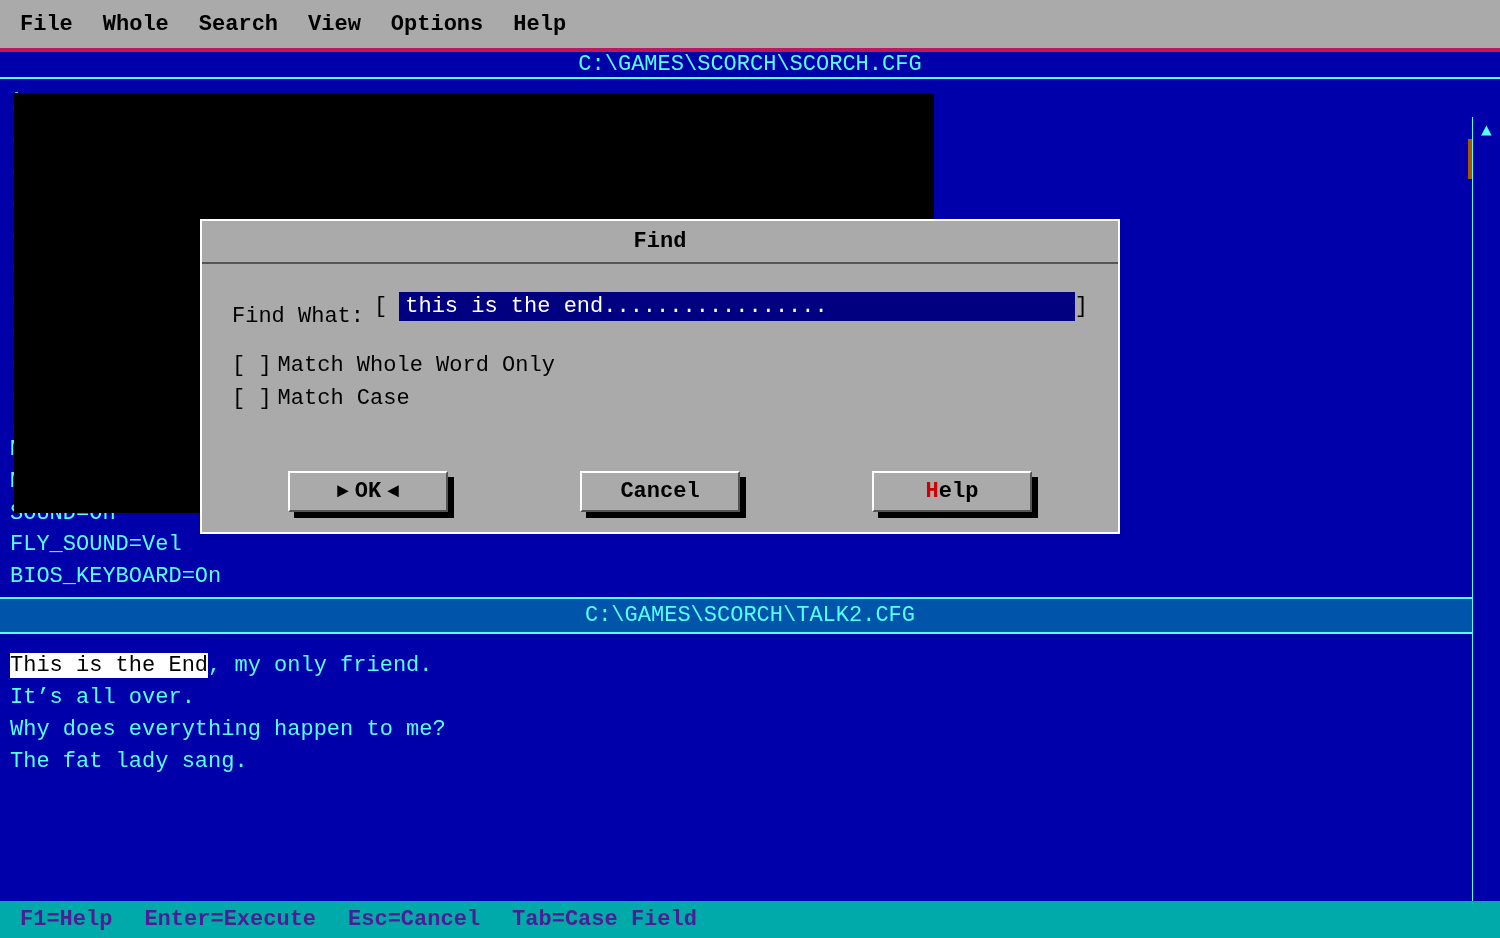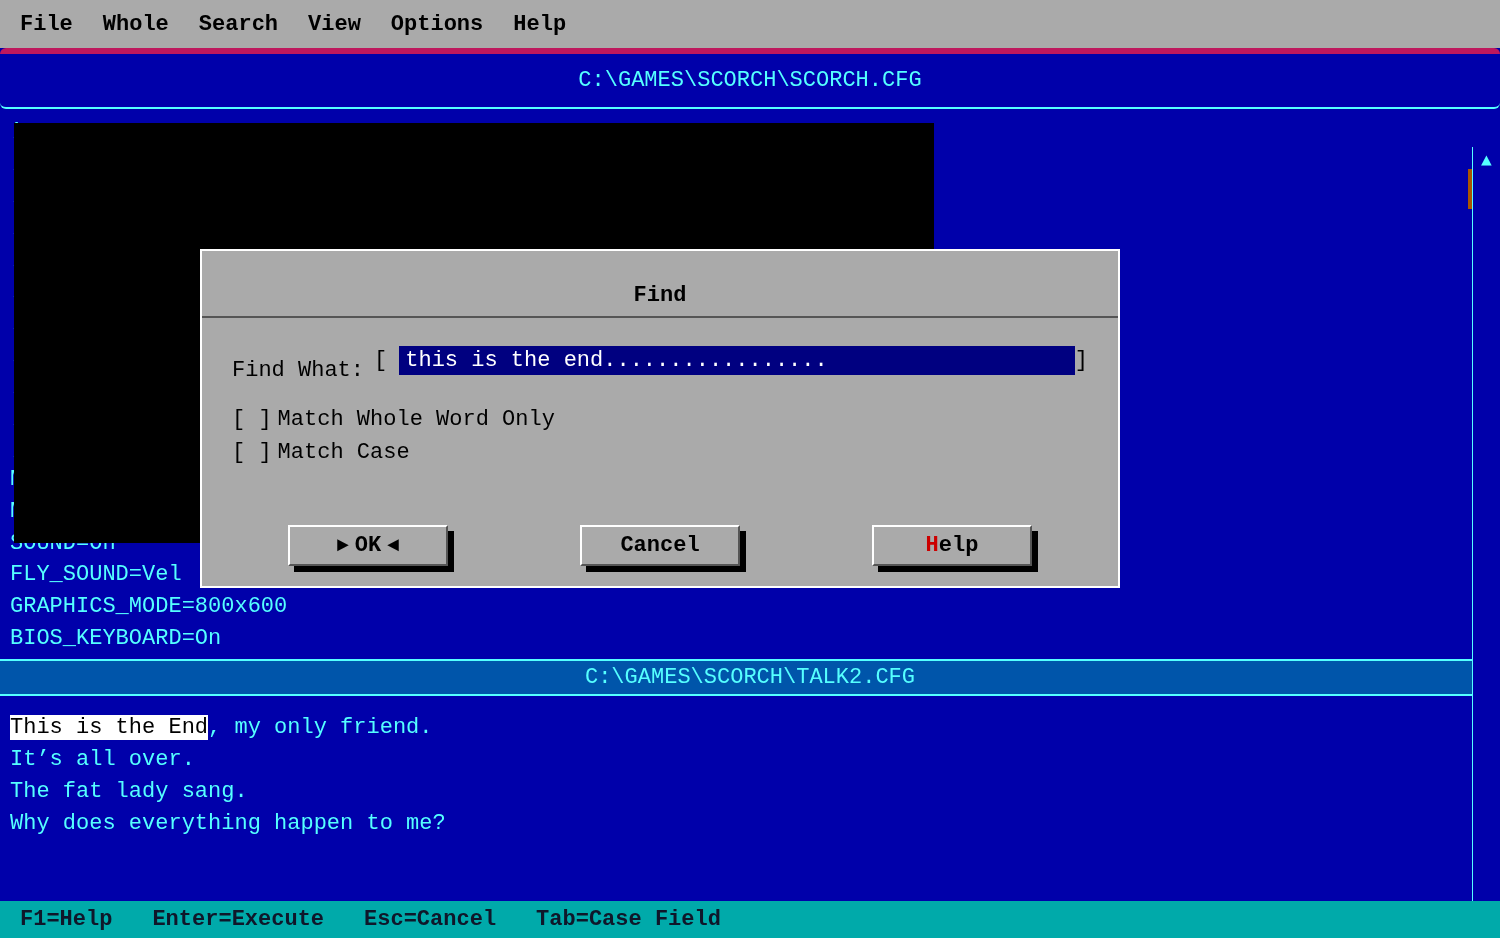--- a/index.html
+++ b/index.html
@@ -30,24 +30,23 @@
     #menubar span {
       cursor: pointer;
     }
 
     
     .title-bar {
       background: #0000aa;
       color: #55ffff;
       text-align: center;
       font-size: 22px;
-      padding: 14px 0;
-      border-top: 6px solid #be185d;
+      padding: 0 0;
+      border-top: 4px solid #be185d;
       border-bottom: 2px solid #55ffff;
-      border-radius: 6px;
     }
 
     
     #editor-top {
       background: #0000aa;
       color: #55ffff;
       padding: 4px 10px;
       font-size: 22px;
       line-height: 1.45;
       position: relative;
@@ -92,21 +91,20 @@
     }
 
     #dialog-title {
       background: #aaaaaa;
       color: #000000;
       text-align: center;
       font-size: 22px;
       font-weight: bold;
       padding: 8px 0;
       border-bottom: 2px solid #555555;
-      margin-top: 24px;
     }
 
     #dialog-body {
       padding: 20px 30px;
       color: #000000;
       font-size: 22px;
     }
 
     .find-row {
       display: flex;
@@ -227,26 +225,26 @@
       border-bottom: 2px solid #55ffff;
     }
 
     
     #statusbar {
       position: absolute;
       bottom: 0;
       left: 0;
       width: 100%;
       background: #00aaaa;
-      color: #0f172a;
+      color: #4c1d95;
       font-size: 22px;
       font-weight: bold;
       padding: 6px 20px;
       display: flex;
-      gap: 40px;
+      gap: 32px;
     }
 
     
     #right-scrollbar {
       position: absolute;
       right: 0;
       top: 38px;
       width: 28px;
       height: 860px;
       background: #0000aa;
@@ -297,21 +295,20 @@
     <div>;</div>
     <div>; Lines beginn</div>
     <div>; Numbers in b</div>
     <div>; option, numb</div>
     <div>; You don't ne</div>
     <div>;</div>
     <div>MAXPLAYERS=8</div>
     <div>MAXROUNDS=15</div>
     <div>SOUND=On</div>
     <div>FLY_SOUND=Vel</div>
-    <div>GRAPHICS_MODE=800x600</div>
     <div>BIOS_KEYBOARD=On</div>
 
     <div id="scrollbar-indicator"></div>
   </div>
 
   <div id="dialog-shadow"></div>
 
   <div id="dialog-overlay">
     <div id="dialog">
       <div id="dialog-title">Find</div>
@@ -360,22 +357,22 @@
 
   <div class="title-bar-bottom">
     <span>C:\GAMES\SCORCH\TALK2.CFG</span>
   </div>
 
   <div id="editor-bottom">
     <div>
       <span class="highlight-text">This is the End</span><span>, my only friend.</span>
     </div>
     <div>It’s all over.</div>
+    <div>Why does everything happen to me?</div>
     <div>The fat lady sang.</div>
-    <div>Why does everything happen to me?</div>
   </div>
 
   <div id="right-scrollbar">
     <span class="scroll-arrow">▲</span>
 
   </div>
 
 </div>
 
 <div id="statusbar">

